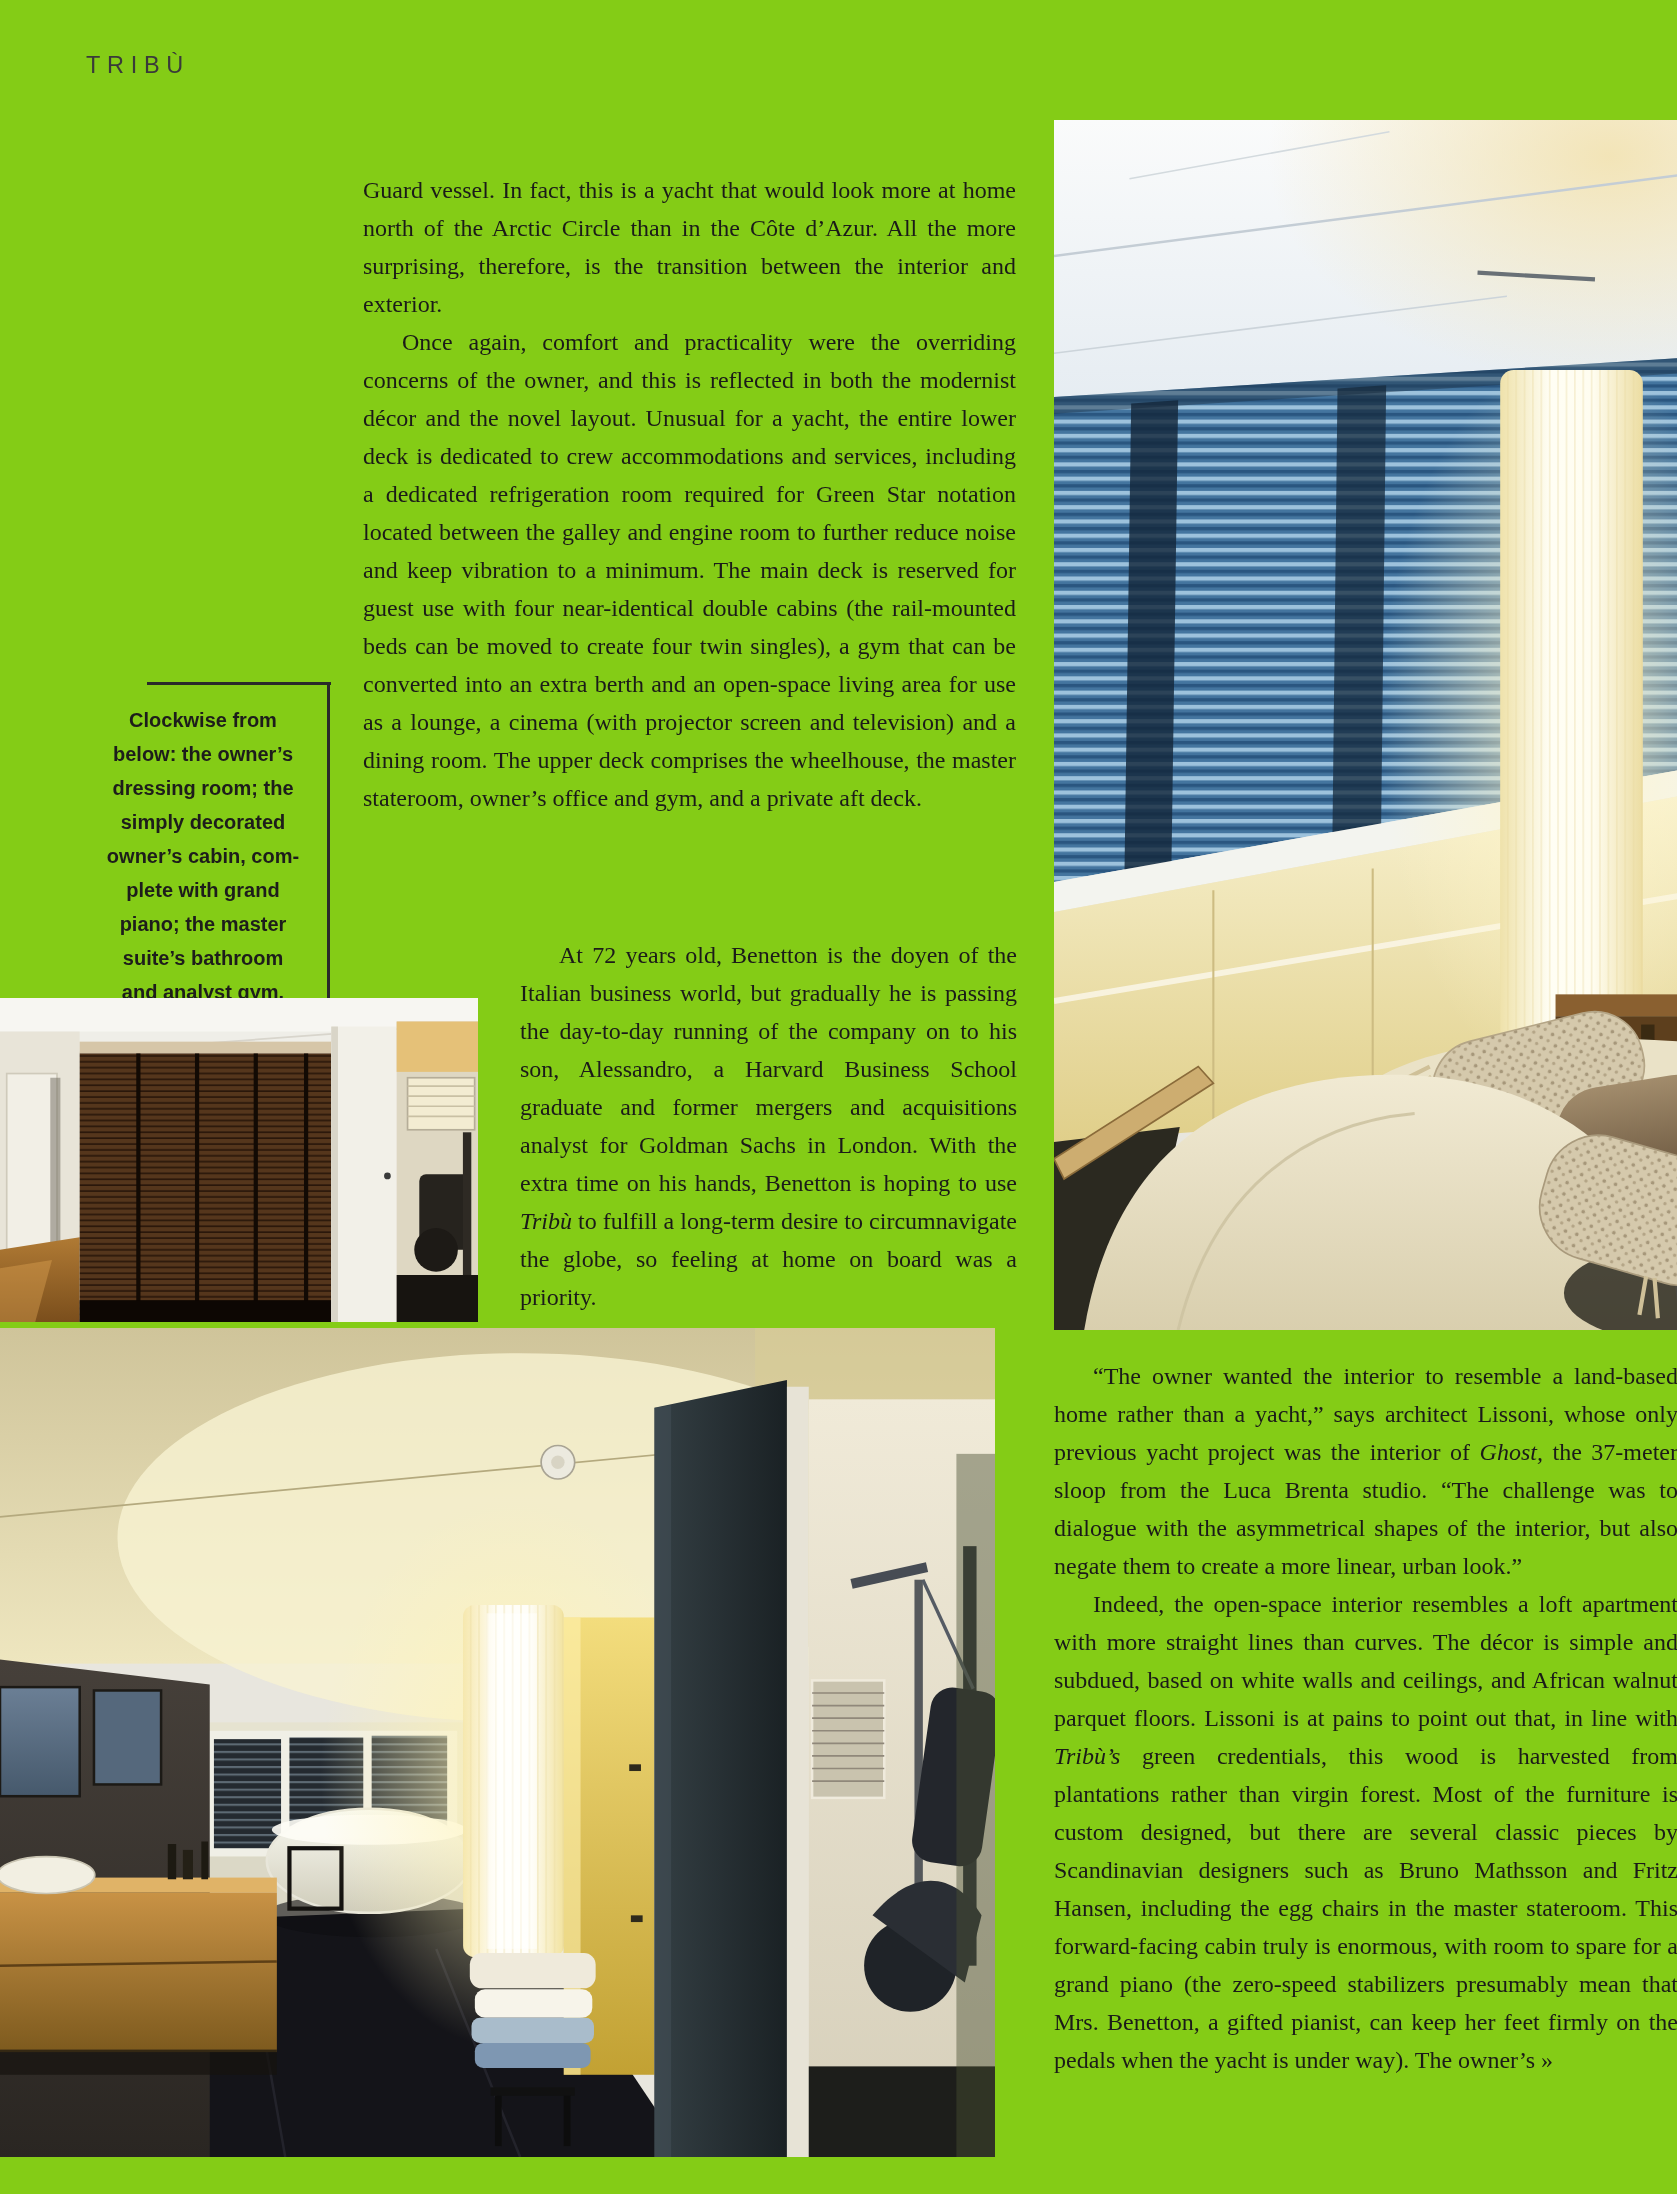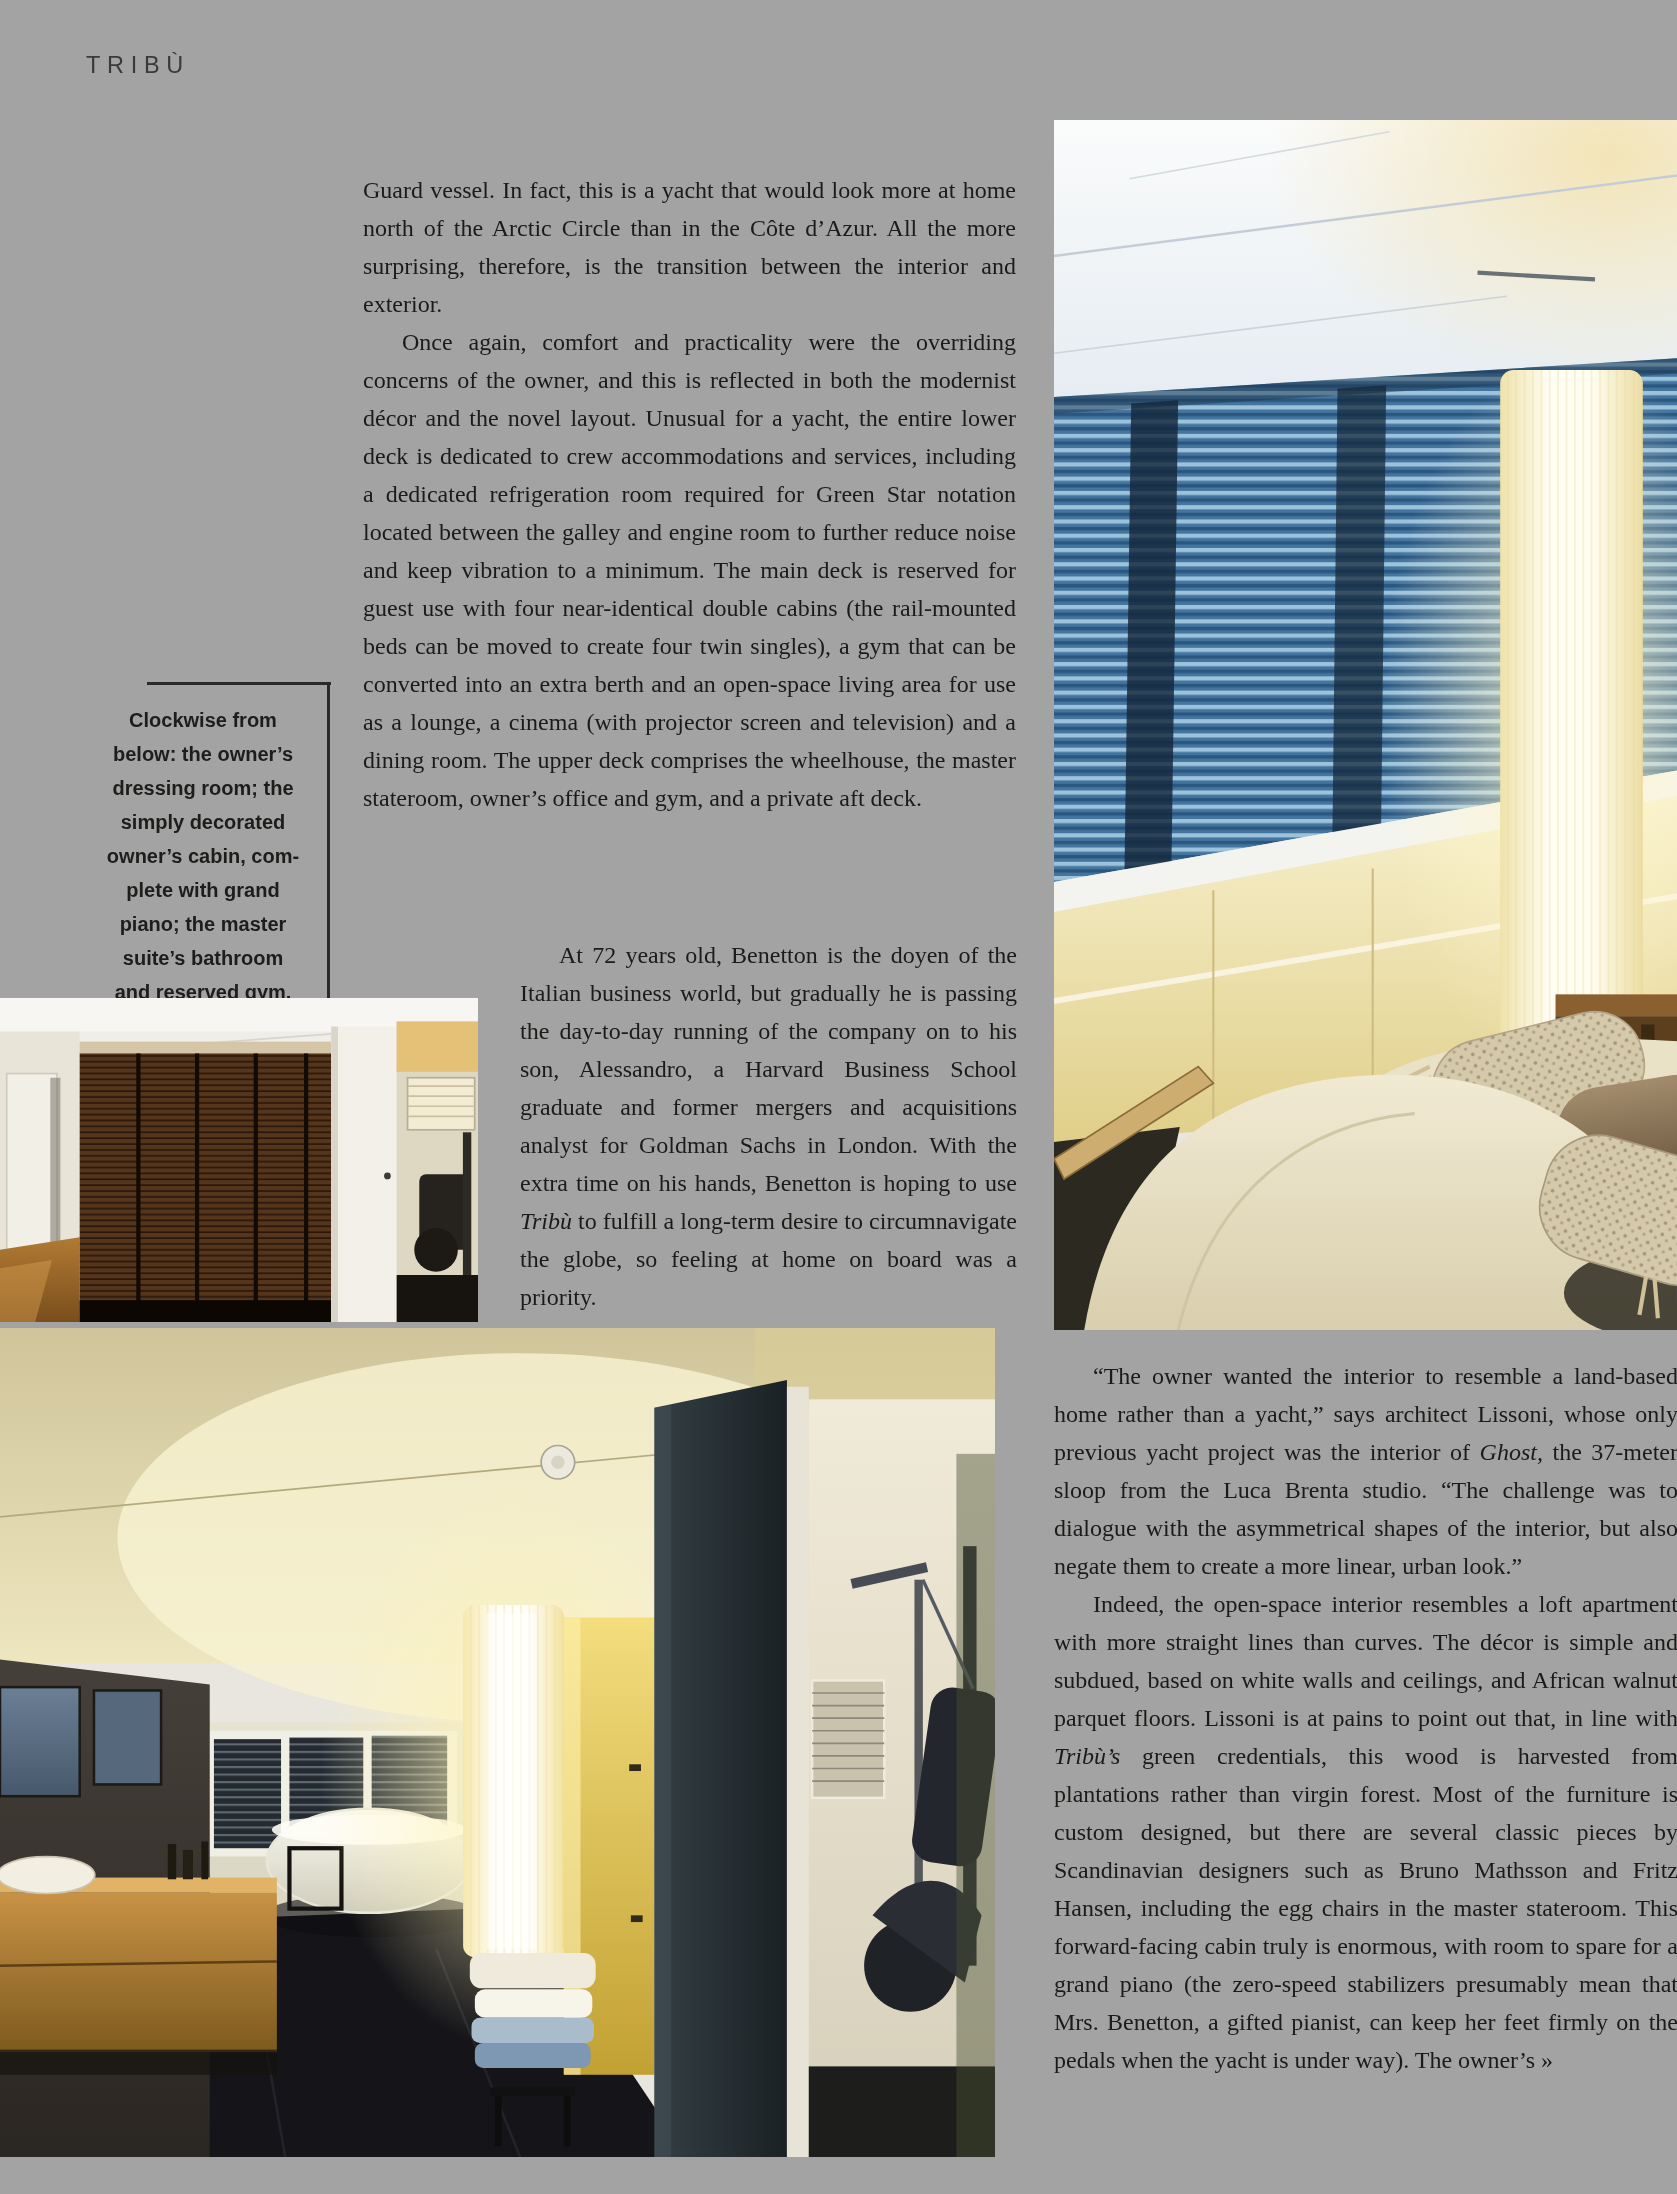--- a/index.html
+++ b/index.html
@@ -1,17 +1,17 @@
 <!DOCTYPE html>
 <html lang="en" style="font-size:13.4px"><head>
 <meta charset="utf-8">
 <style>
   html,body{margin:0;padding:0;background:#888;}
   .page{
-    position:relative;width:1678px;height:2194px;background:#a3a3a3;
+    position:relative;width:1678px;height:2194px;background:#84cc16;
     overflow:hidden;font-family:"Liberation Serif",serif;color:#1a1a18;
   }
   .masthead{
     position:absolute;left:86px;top:52px;
     font-family:"Liberation Sans",sans-serif;font-size:23.5px;
     letter-spacing:6.7px;color:#3a3a3a;
   }
   .serif-col{position:absolute;text-align:justify;font-size:24px;line-height:38px;color:#1b1b19;}
   .serif-col p{margin:0;}
   .serif-col p.ind{text-indent:39px;}
@@ -53,21 +53,21 @@
   <div class="rule rule-right"></div>
   <div class="caption-text">
     <div>Clockwise from</div>
     <div>below: the owner’s</div>
     <div>dressing room; the</div>
     <div>simply decorated</div>
     <div>owner’s cabin, com-</div>
     <div>plete with grand</div>
     <div>piano; the master</div>
     <div>suite’s bathroom</div>
-    <div>and reserved gym.</div>
+    <div>and analyst gym.</div>
   </div>
 
   <div class="photo photo-saloon" role="img" aria-label="Saloon with blue venetian blinds, cream curved sofas, patterned pillows and a glowing column lamp">
     <svg viewBox="0 0 744 1442" preserveAspectRatio="none">
       <defs>
         <linearGradient id="sCeil" x1="0" y1="0" x2="0" y2="1">
             <stop offset="0" stop-color="#fafbfb"></stop>
             <stop offset="1" stop-color="#dde6ee"></stop>
           </linearGradient>
         <radialGradient id="sWarm" cx="0.85" cy="0.12" r="0.75">

